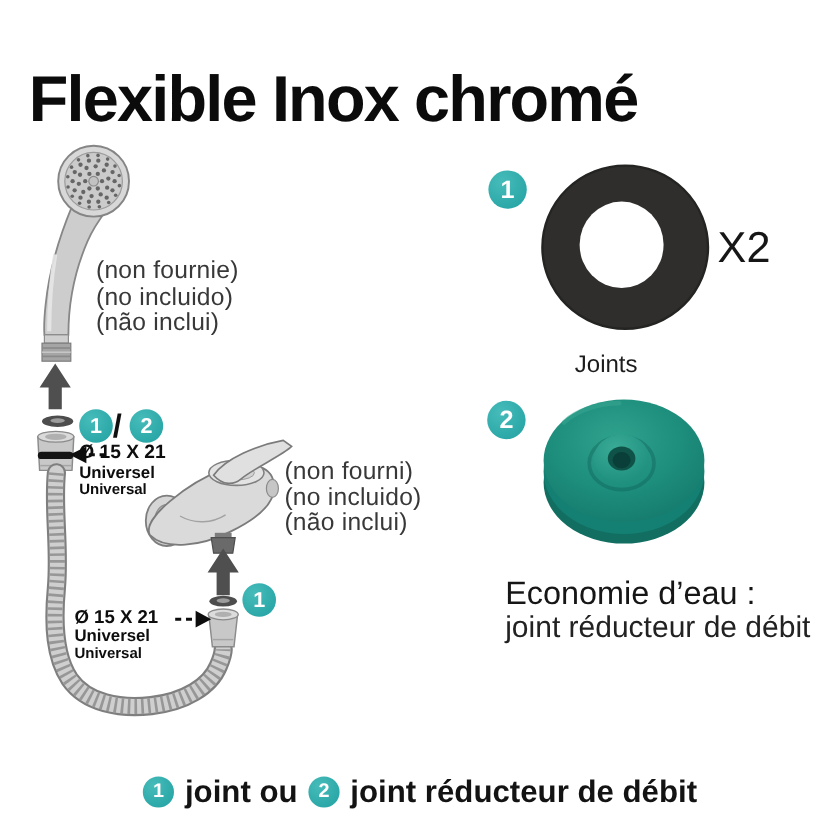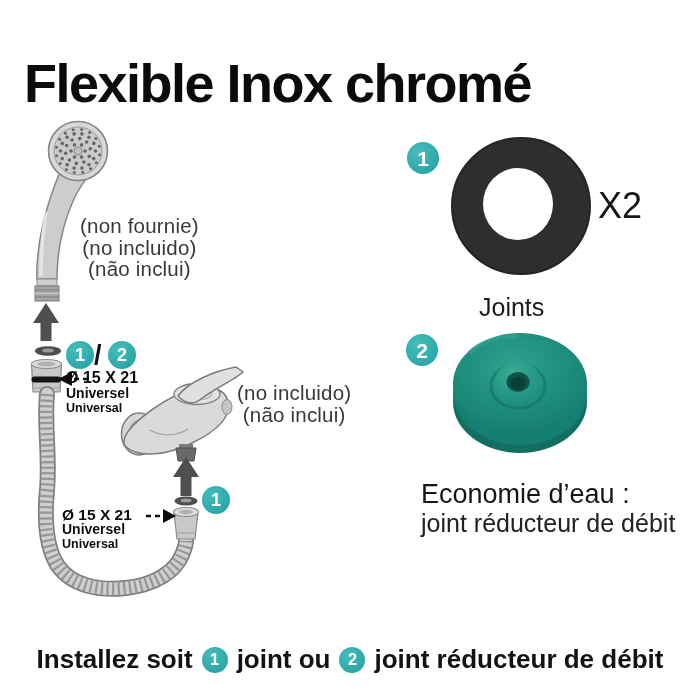--- a/index.html
+++ b/index.html
@@ -12,38 +12,38 @@
   .abs{position:absolute;}
   .title{
     left:24px;top:16px;width:660px;
     font-size:54px;font-weight:bold;color:#0b0b0b;
     letter-spacing:-1.5px;white-space:nowrap;
   }
   .note{
     font-size:20.5px;line-height:21.5px;color:#383838;
     letter-spacing:.2px;white-space:nowrap;
   }
-  .note span{display:block;text-align:center;}
+  .note span{display:block;}
   .badge{
     border-radius:50%;
     background:radial-gradient(circle at 35% 30%, var(--accent-light), var(--accent) 75%);
     color:#ffffff;font-weight:bold;
     display:flex;align-items:center;justify-content:center;line-height:1;
   }
   .badge-sm{width:28px;height:28px;font-size:18px;}
   .badge-lg{width:32px;height:32px;font-size:21px;}
   .badge-inline{width:26px;height:26px;font-size:16.5px;flex:0 0 auto;}
   .slash{font-size:27px;font-weight:bold;color:#101010;}
   .sizeblock{text-align:left;color:#0d0d0d;font-weight:bold;}
   .sizeblock .d1{font-size:16px;line-height:16px;white-space:nowrap;}
   .sizeblock .d2{font-size:14px;line-height:15px;}
   .sizeblock .d3{font-size:12.5px;line-height:14px;}
   .sizeblock-b .d1{font-size:15.5px;line-height:15px;white-space:nowrap;}
   .qty{font-size:36px;color:#161616;text-align:center;}
-  .joints-label{font-size:25px;color:#1c1c1c;}
+  .joints-label{font-size:20px;color:#1c1c1c;}
   .eco-title{font-size:27px;font-weight:normal;color:#161616;white-space:nowrap;}
   .eco-sub{font-size:25px;color:#222222;white-space:nowrap;}
   .footer{
     left:0;top:644px;width:700px;
     display:flex;align-items:center;justify-content:center;gap:9px;
     font-size:26px;font-weight:bold;color:#131313;white-space:nowrap;
   }
   svg{display:block;}
   .illus{left:0;top:0;z-index:1;pointer-events:none;}
   .txt-layer{z-index:2;}
@@ -226,38 +226,38 @@
 <div class="abs slash txt-layer" style="left:94px;top:340px;">/</div>
 <div class="abs badge badge-sm txt-layer" style="left:108px;top:341px;">2</div>
 
 <div class="abs sizeblock txt-layer" style="left:66px;top:370px;width:108px;">
   <div class="d1">Ø 15 X 21</div>
   <div class="d2">Universel</div>
   <div class="d3">Universal</div>
 </div>
 
 <div class="abs note txt-layer" style="left:237px;top:382px;">
+  <span>(non fourni)</span>
   <span>(no incluido)</span>
   <span>(não inclui)</span>
 </div>
 
 <div class="abs badge badge-sm txt-layer" style="left:202px;top:486px;">1</div>
 
 <div class="abs sizeblock sizeblock-b txt-layer" style="left:62px;top:507px;width:104px;">
   <div class="d1">Ø 15 X 21</div>
   <div class="d2">Universel</div>
   <div class="d3">Universal</div>
 </div>
 
 <div class="abs badge badge-lg txt-layer" style="left:407px;top:142px;">1</div>
 <div class="abs qty txt-layer" style="left:598px;top:185px;">X2</div>
 <div class="abs joints-label txt-layer" style="left:479px;top:293px;">Joints</div>
 <div class="abs badge badge-lg txt-layer" style="left:406px;top:334px;">2</div>
 <div class="abs eco-title txt-layer" style="left:421px;top:479px;">Economie d’eau :</div>
 <div class="abs eco-sub txt-layer" style="left:421px;top:509px;">joint réducteur de débit</div>
 
 <div class="abs footer txt-layer">
-  <span>Installez soit</span>
   <span class="badge badge-inline">1</span>
   <span>joint ou</span>
   <span class="badge badge-inline">2</span>
   <span>joint réducteur de débit</span>
 </div>
 
 </body></html>

